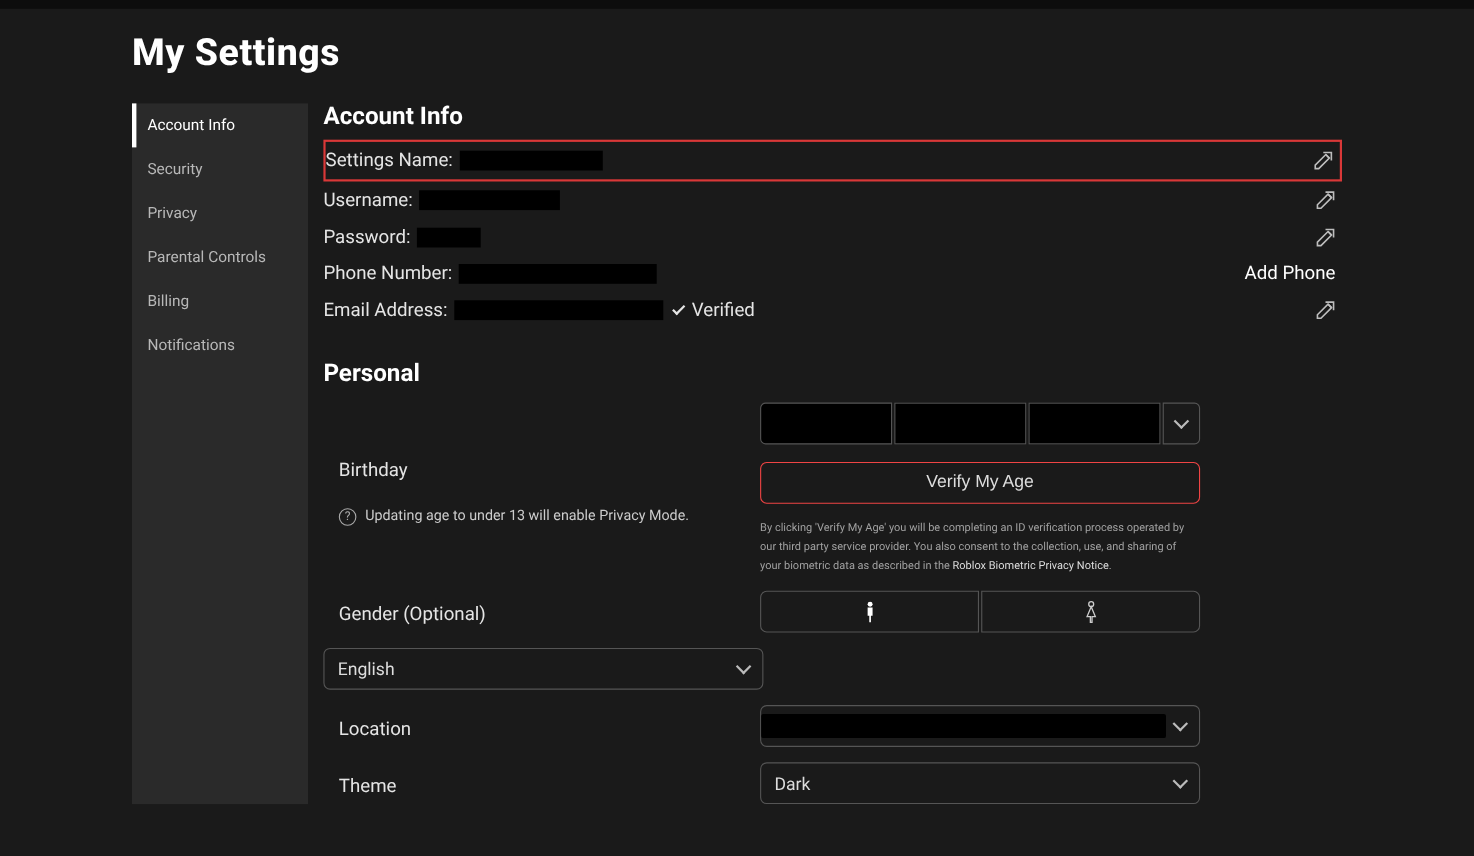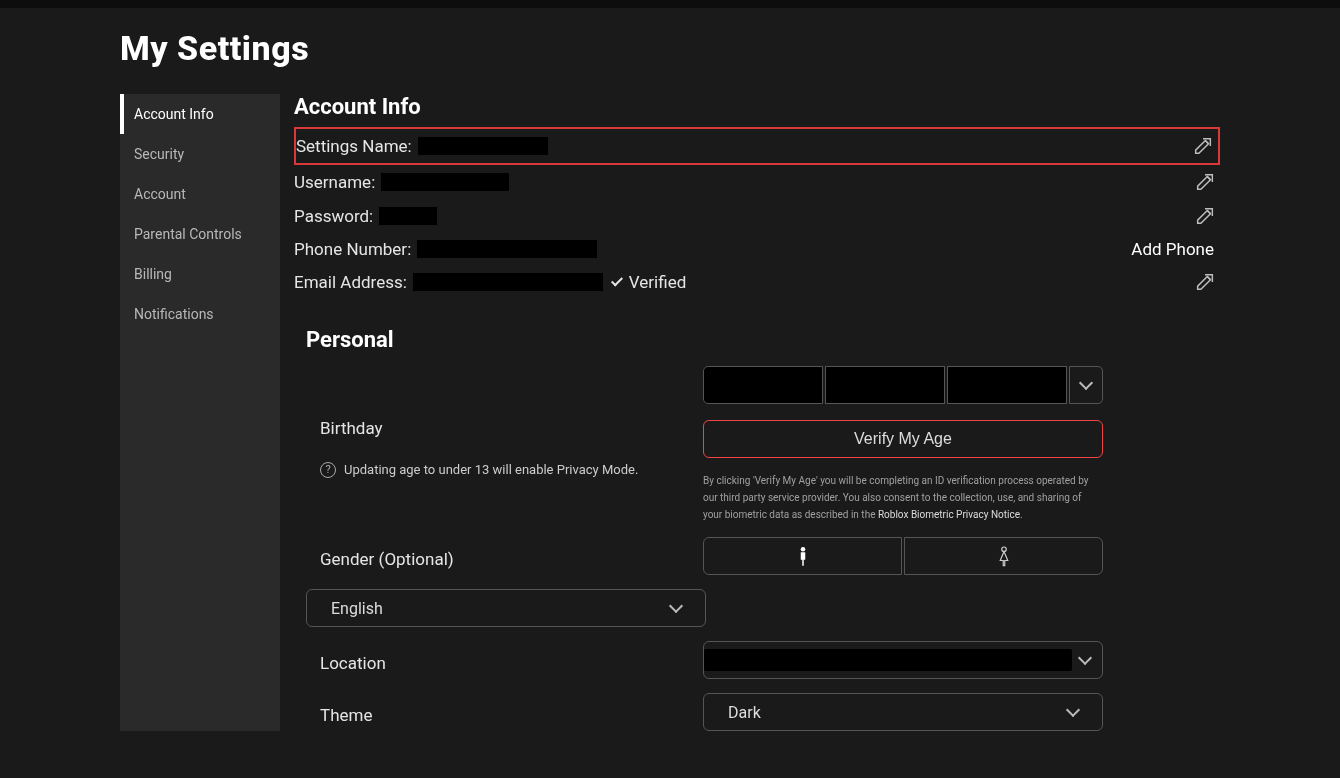--- a/index.html
+++ b/index.html
@@ -95,21 +95,21 @@
     cursor: pointer;
   }
   .edit-icon {
     width: 22px; height: 22px;
     cursor: pointer;
     display: inline-block;
     margin-right: 4px;
   }
   .edit-icon svg { width: 100%; height: 100%; stroke: #bdbdbd; fill: none; stroke-width: 1.6; }
 
-  .personal-section { margin-top: 28px; margin-left: 12px; }
+  .personal-section { margin-top: 28px; }
   .form-row {
     display: flex;
     align-items: center;
     margin-top: 14px;
     gap: 7px;
   }
   .form-label-col {
     flex: 0 0 390px;
     padding-top: 6px;
     padding-left: 14px;
@@ -198,21 +198,21 @@
   }
   .gender-btn:first-child { border-top-left-radius: 6px; border-bottom-left-radius: 6px; }
   .gender-btn:last-child { border-top-right-radius: 6px; border-bottom-right-radius: 6px; }
   .gender-icon { width: 18px; height: 22px; }
   .dropdown {
     height: 38px;
     border: 1px solid #555;
     border-radius: 6px;
     display: flex;
     align-items: center;
-    padding: 0 24px;
+    padding: 0 12px;
     cursor: pointer;
     background: transparent;
     color: #ddd;
     font-size: 16px;
   }
   .dropdown .dd-value { flex: 1; }
   .dropdown .chev-down { margin-top: -4px; }
 
   
   .mask-130 { width: 130px; }
@@ -229,21 +229,21 @@
 <div class="topbar"></div>
 
 <div class="page">
   <h1 class="page-title">My Settings</h1>
 
   <div class="layout">
 
     <div class="sidebar">
       <div class="sidebar-item active"><span>Account Info</span></div>
       <div class="sidebar-item"><span>Security</span></div>
-      <div class="sidebar-item"><span>Account</span></div>
+      <div class="sidebar-item"><span>Privacy</span></div>
       <div class="sidebar-item"><span>Parental Controls</span></div>
       <div class="sidebar-item"><span>Billing</span></div>
       <div class="sidebar-item"><span>Notifications</span></div>
     </div>
 
     <div class="main">
 
       <h2 class="section-title">Account Info</h2>
 
       <div class="info-rows">

